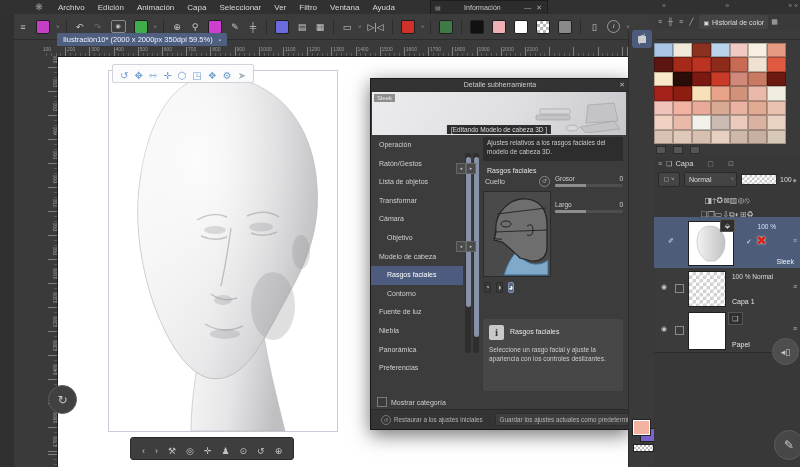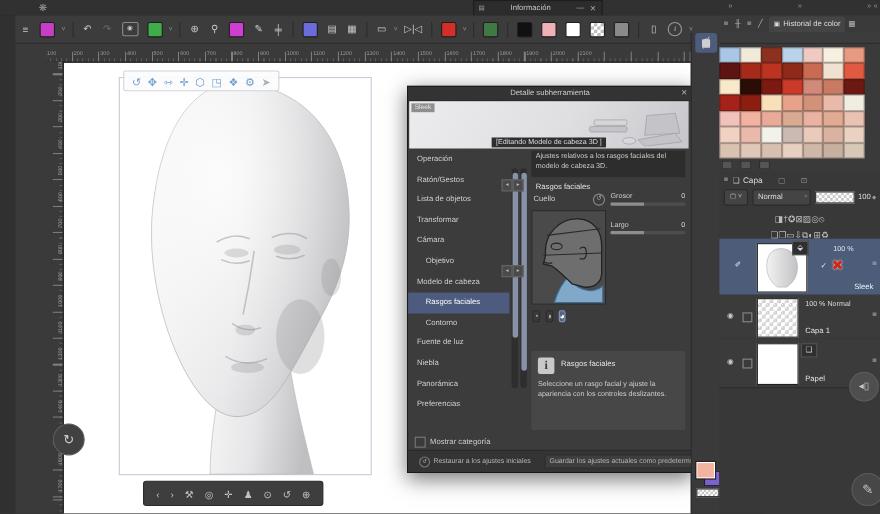--- a/index.html
+++ b/index.html
@@ -159,20 +159,21 @@
     line-height:11px;text-align:center;color:#cdd3e2;}
   #topmarks{left:662px;top:2px;width:136px;display:flex;justify-content:space-between;font-size:7px;color:#8a8a8a;}
 </style>
 </head>
 <body>
 
 <div id="stage">
 
   <div id="menubar" class="abs">
     <span class="logo">❋</span>
+    <span><span class="mitem">Archivo</span><span class="mitem">Edición</span><span class="mitem">Animación</span><span class="mitem">Capa</span><span class="mitem">Seleccionar</span><span class="mitem">Ver</span><span class="mitem">Filtro</span><span class="mitem">Ventana</span><span class="mitem">Ayuda</span></span>
   </div>
 
   <div id="infowin" class="abs">
     <span class="ic">▤</span>
     <span class="t">Información</span>
     <span class="b">—</span>
     <span class="b">✕</span>
   </div>
 
   <div id="topmarks" class="abs">
@@ -218,20 +219,24 @@
     <span class="chip" style="background: rgb(239, 176, 182);"></span>
     <span class="chip" style="background: rgb(255, 255, 255);"></span>
     <span class="chip checkerbg"></span>
     <span class="chip" style="background: rgb(138, 138, 138);"></span>
     <span class="vsep"></span>
     <span class="cmd">▯</span>
     <span class="info-i">i</span>
     <span class="caret">˅</span>
   </div>
 
+  <div id="doctab" class="abs">
+    <span>Ilustración10* (2000 x 2000px 350dpi 59.5%)</span>
+    <span class="dot">▪</span>
+  </div>
 
   <div id="canvas" class="abs"></div>
   <div id="hruler" class="abs">
       <span class="rlabel" style="left: -1.2px;">100</span>
       <span class="rlabel" style="left: 23px;">200</span>
       <span class="rlabel" style="left: 47.2px;">300</span>
       <span class="rlabel" style="left: 71.4px;">400</span>
       <span class="rlabel" style="left: 95.6px;">500</span>
       <span class="rlabel" style="left: 119.8px;">600</span>
       <span class="rlabel" style="left: 144px;">700</span>

